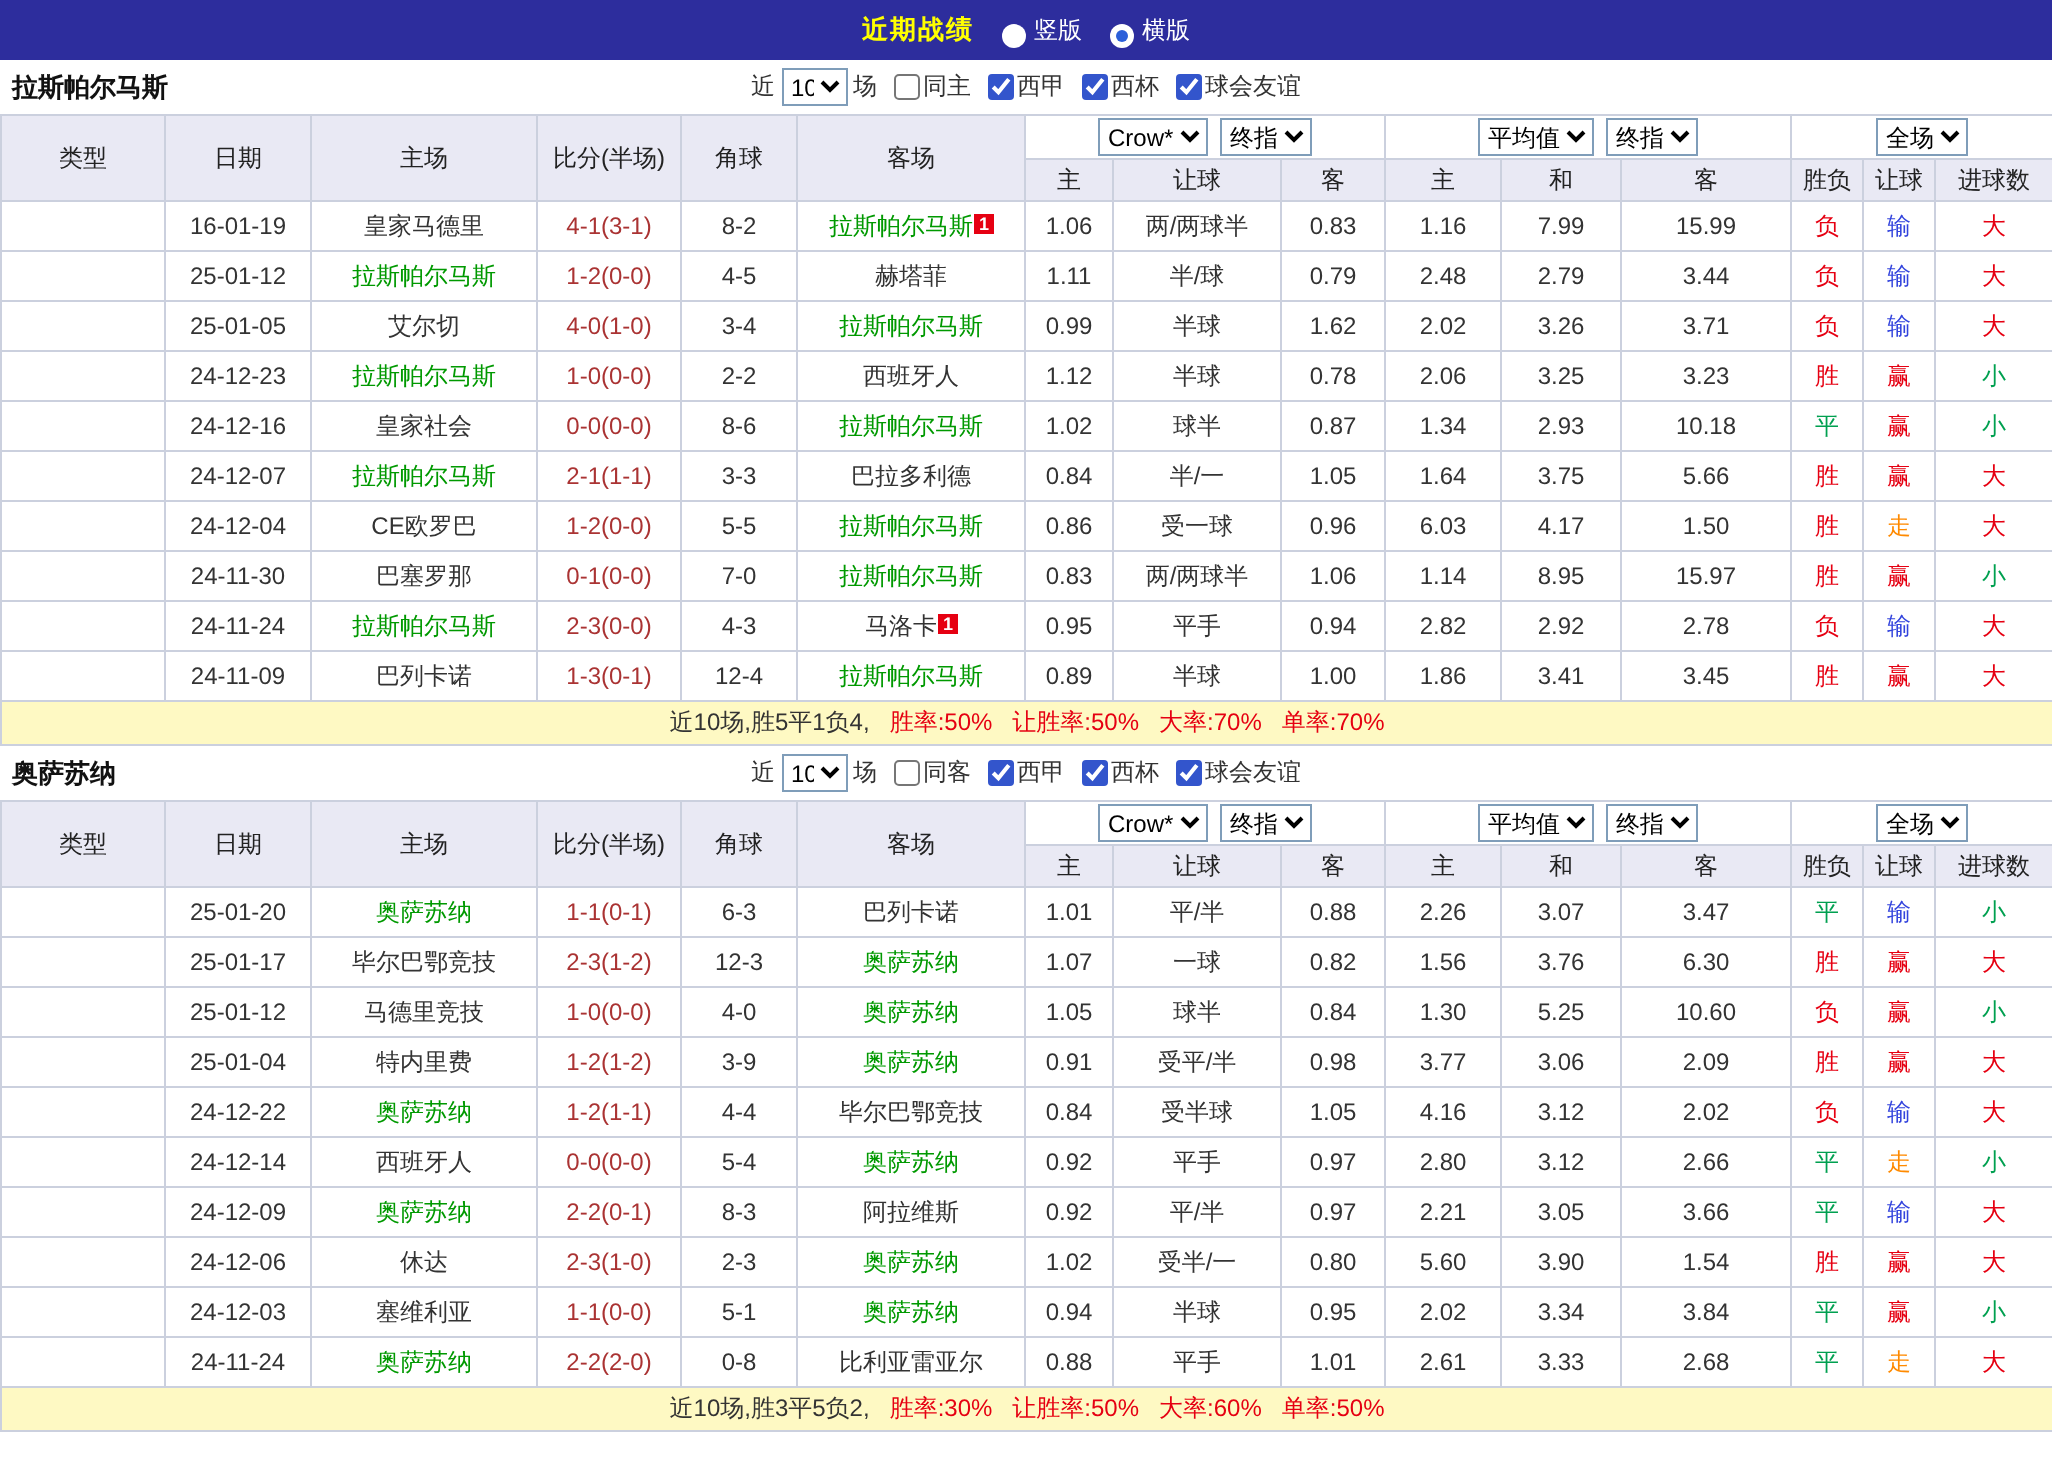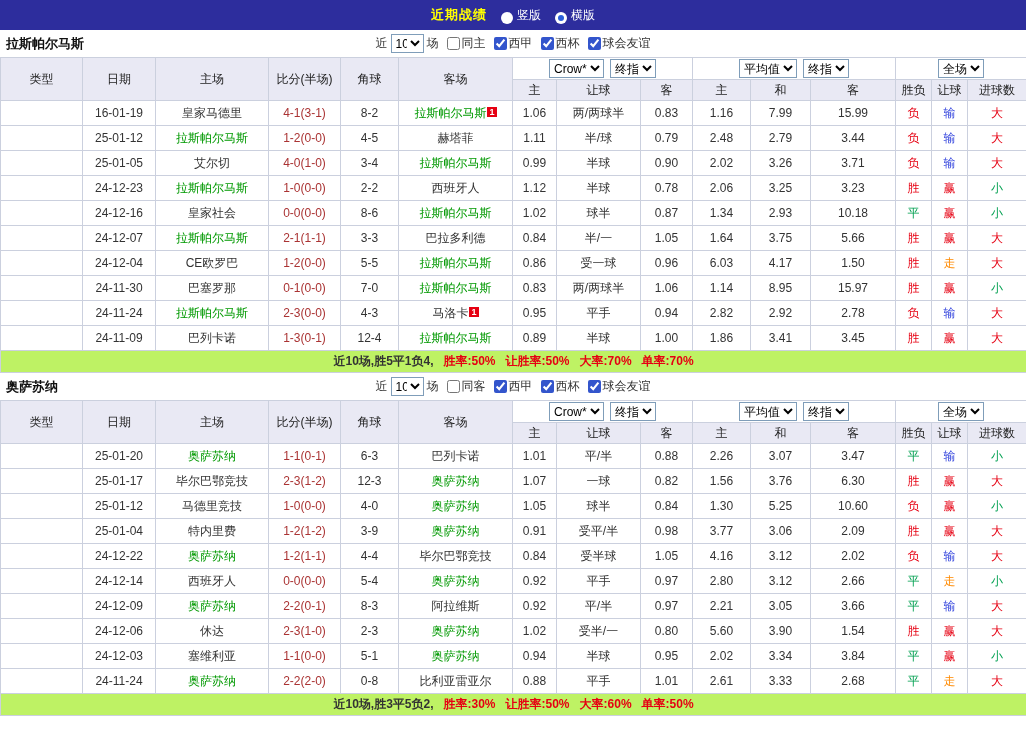--- a/index.html
+++ b/index.html
@@ -29,21 +29,21 @@
   .grid th, .grid td { border:1px solid #cbd0de; text-align:center; padding:0; overflow:hidden; white-space:nowrap; }
   .grid thead th { background:#e9e9f4; font-weight:normal; color:#222; }
   .grid thead th.sel-cell { background:#fff; height:22px; }
   .grid thead th.sub-h { height:21px; }
   .grid tbody td { height:25px; background:#fff; }
   .type-league { background:#339933; color:#fff; }
   .type-cup { background:#0f857d; color:#fff; }
   .focus { color:#009900; }
   .score { color:#aa3333; }
   .card-badge { display:inline-block; background:#e60012; color:#fff; font-size:9px; line-height:10px; padding:0 2px; vertical-align:top; margin:2px 0 0 1px; font-weight:bold; }
-  .grid tfoot td { height:22px; background:#bef264;font-weight:bold; }
+  .grid tfoot td { height:22px; background:#fef9c3; }
   .sum-lead { color:#333; }
   .sum-stat { color:#e60012; margin-left:10px; }
 </style>
 </head>
 <body>
 
 <div class="topbar">
   <span class="title">近期战绩</span>
   <span class="radios">
       <span class="radio-item">
@@ -161,21 +161,21 @@
         </tr>
         <tr>
           <td class="type-cup">西杯</td>
           <td>25-01-05</td>
           <td><span>艾尔切</span></td>
           <td class="score">4-0(1-0)</td>
           <td>3-4</td>
           <td><span class="focus">拉斯帕尔马斯</span></td>
           <td>0.99</td>
           <td>半球</td>
-          <td>0.90</td>
+          <td>1.62</td>
           <td>2.02</td>
           <td>3.26</td>
           <td>3.71</td>
           <td style="color:#e60012">负</td>
           <td style="color:#3344dd">输</td>
           <td style="color:#e60012">大</td>
         </tr>
         <tr>
           <td class="type-league">西甲</td>
           <td>24-12-23</td>

